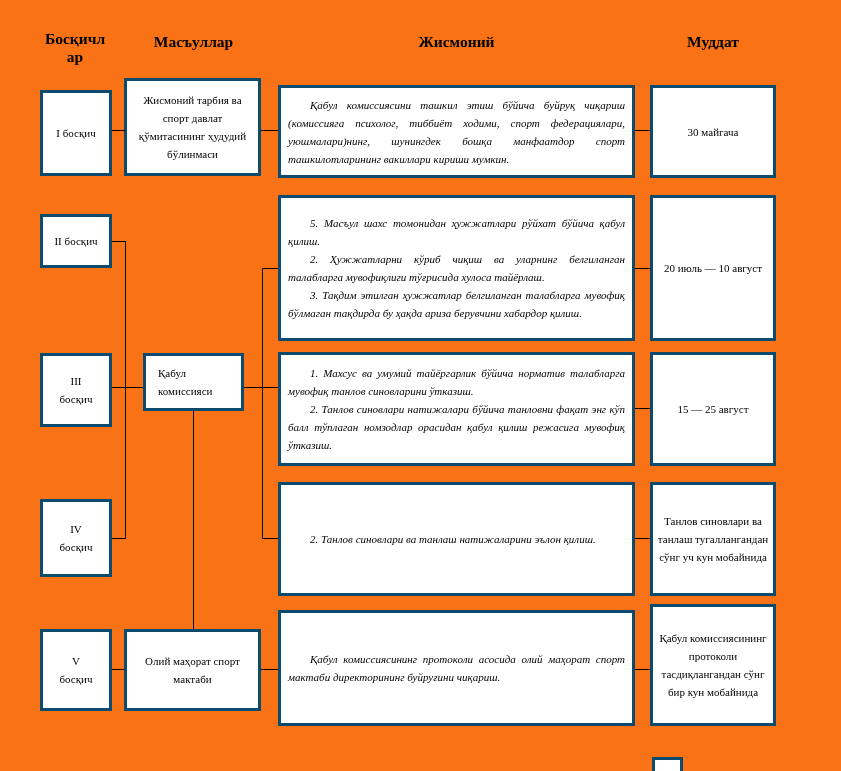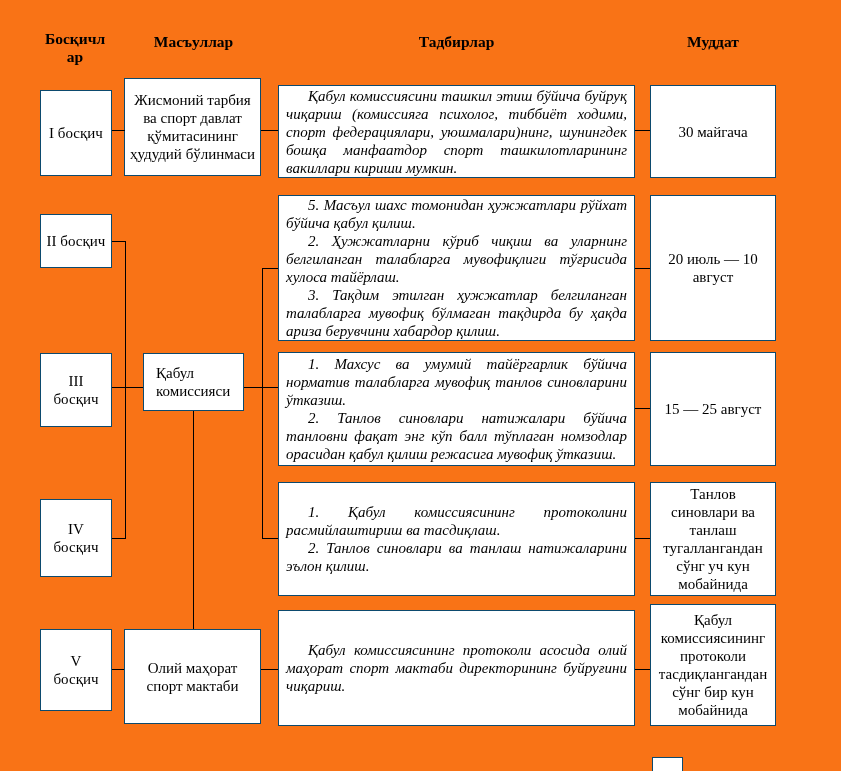--- a/index.html
+++ b/index.html
@@ -6,22 +6,22 @@
   html,body { background:#fff; }
   body { font-family:"Liberation Serif","DejaVu Serif",serif; color:#000; }
   .canvas { position:relative; width:841px; height:771px; background:#f97316; overflow:hidden; }
 
   .hdr {
     position:absolute; font-weight:bold; font-size:15.5px; line-height:18px;
     text-align:center; overflow-wrap:anywhere;
   }
 
   .box {
-    position:absolute; border:1px solid #0c4a6e; background:#fff;
-    font-size:15px; line-height:18px;
+    position:absolute; border:3px solid #0c4a6e; background:#fff;
+    font-size:11px; line-height:18px;
   }
   .center {
     display:flex; flex-direction:column; align-items:center;
     justify-content:center; text-align:center; padding:2px 4px;
   }
   .stage span { white-space:pre-line; }
 
   .activity {
     display:flex; flex-direction:column; justify-content:center;
     padding:2px 7px; text-align:justify;font-style:italic;
@@ -33,21 +33,21 @@
 
   .line { position:absolute; background:#000; }
 </style>
 </head>
 <body>
 
 <div class="canvas">
 
   <div class="hdr" style="left:42px;top:30px;width:66px">Босқичлар</div>
   <div class="hdr" style="left:125px;top:33px;width:137px">Масъуллар</div>
-  <div class="hdr" style="left:278px;top:33px;width:357px">Тадбирлар</div>
+  <div class="hdr" style="left:278px;top:33px;width:357px">Жисмоний</div>
   <div class="hdr" style="left:650px;top:33px;width:126px">Муддат</div>
 
   <div class="box center stage" style="left:40px;top:90px;width:72px;height:86px">
       <span>I босқич</span>
     </div>
   <div class="box center stage" style="left:40px;top:214px;width:72px;height:54px">
       <span>II босқич</span>
     </div>
   <div class="box center stage" style="left:40px;top:353px;width:72px;height:74px">
       <span>III
@@ -61,38 +61,37 @@
       <span>V
 босқич</span>
     </div>
 
   <div class="box center" style="left:124px;top:78px;width:137px;height:98px">
       <span>Жисмоний тарбия ва спорт давлат қўмитасининг ҳудудий бўлинмаси</span>
     </div>
   <div class="box leftalign" style="left:143px;top:353px;width:101px;height:58px">
       <span>Қабул комиссияси</span>
     </div>
-  <div class="box center" style="left:124px;top:629px;width:137px;height:95px">
+  <div class="box center" style="left:124px;top:629px;width:137px;height:82px">
       <span>Олий маҳорат спорт мактаби</span>
     </div>
 
   <div class="box activity" style="left:278px;top:85px;width:357px;height:93px">
     <p>Қабул комиссиясини ташкил этиш бўйича буйруқ чиқариш (комиссияга психолог, тиббиёт ходими, спорт федерациялари, уюшмалари)нинг, шунингдек бошқа манфаатдор спорт ташкилотларининг вакиллари кириши мумкин.</p>
   </div>
   <div class="box activity" style="left:278px;top:195px;width:357px;height:146px">
     <p>5. Масъул шахс томонидан ҳужжатлари рўйхат бўйича қабул қилиш.</p>
     <p>2. Ҳужжатларни кўриб чиқиш ва уларнинг белгиланган талабларга мувофиқлиги тўғрисида хулоса тайёрлаш.</p>
     <p>3. Тақдим этилган ҳужжатлар белгиланган талабларга мувофиқ бўлмаган тақдирда бу ҳақда ариза берувчини хабардор қилиш.</p>
   </div>
   <div class="box activity" style="left:278px;top:352px;width:357px;height:114px">
     <p>1. Махсус ва умумий тайёргарлик бўйича норматив талабларга мувофиқ танлов синовларини ўтказиш.</p>
     <p>2. Танлов синовлари натижалари бўйича танловни фақат энг кўп балл тўплаган номзодлар орасидан қабул қилиш режасига мувофиқ ўтказиш.</p>
   </div>
   <div class="box activity" style="left:278px;top:482px;width:357px;height:114px">
-    <p>1. Қабул комиссиясининг протоколини расмийлаштириш ва тасдиқлаш.</p>
     <p>2. Танлов синовлари ва танлаш натижаларини эълон қилиш.</p>
   </div>
   <div class="box activity" style="left:278px;top:610px;width:357px;height:116px">
     <p>Қабул комиссиясининг протоколи асосида олий маҳорат спорт мактаби директорининг буйруғини чиқариш.</p>
   </div>
 
   <div class="box center" style="left:650px;top:85px;width:126px;height:93px">
       <span>30 майгача</span>
     </div>
   <div class="box center" style="left:650px;top:195px;width:126px;height:146px">

